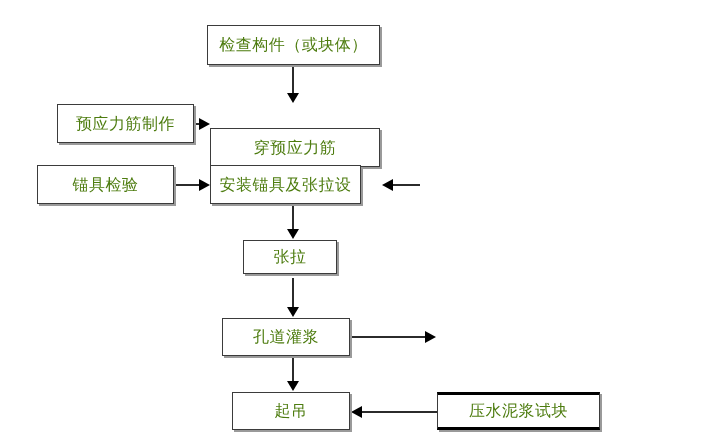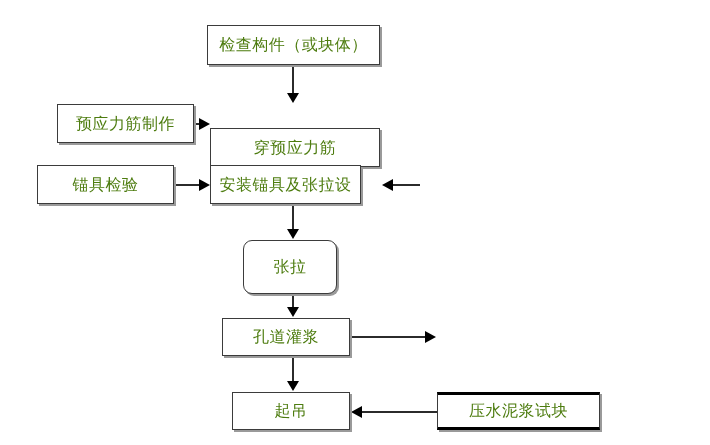--- a/index.html
+++ b/index.html
@@ -120,21 +120,21 @@
 
   <div class="node" style="left:37px; top:165px; width:137px; height:39px;">
     <span class="node-label">锚具检验</span>
   </div>
 
   <div class="node" style="left:210px; top:165px; width:151px; height:39px;">
     <span class="node-label">安装锚具及张拉设</span>
   </div>
 
 
-  <div class="node" style="left:243px; top:240px; width:94px; height:54px;border-radius:9px;">
+  <div class="node" style="left:243px; top:240px; width:94px; height:34px;">
     <span class="node-label">张拉</span>
   </div>
 
   <div class="node" style="left:222px; top:318px; width:128px; height:38px;">
     <span class="node-label">孔道灌浆</span>
   </div>
 
 
   <div class="node heavy-top" style="left:437px; top:392px; width:163px; height:38px;">
     <span class="node-label">压水泥浆试块</span>

